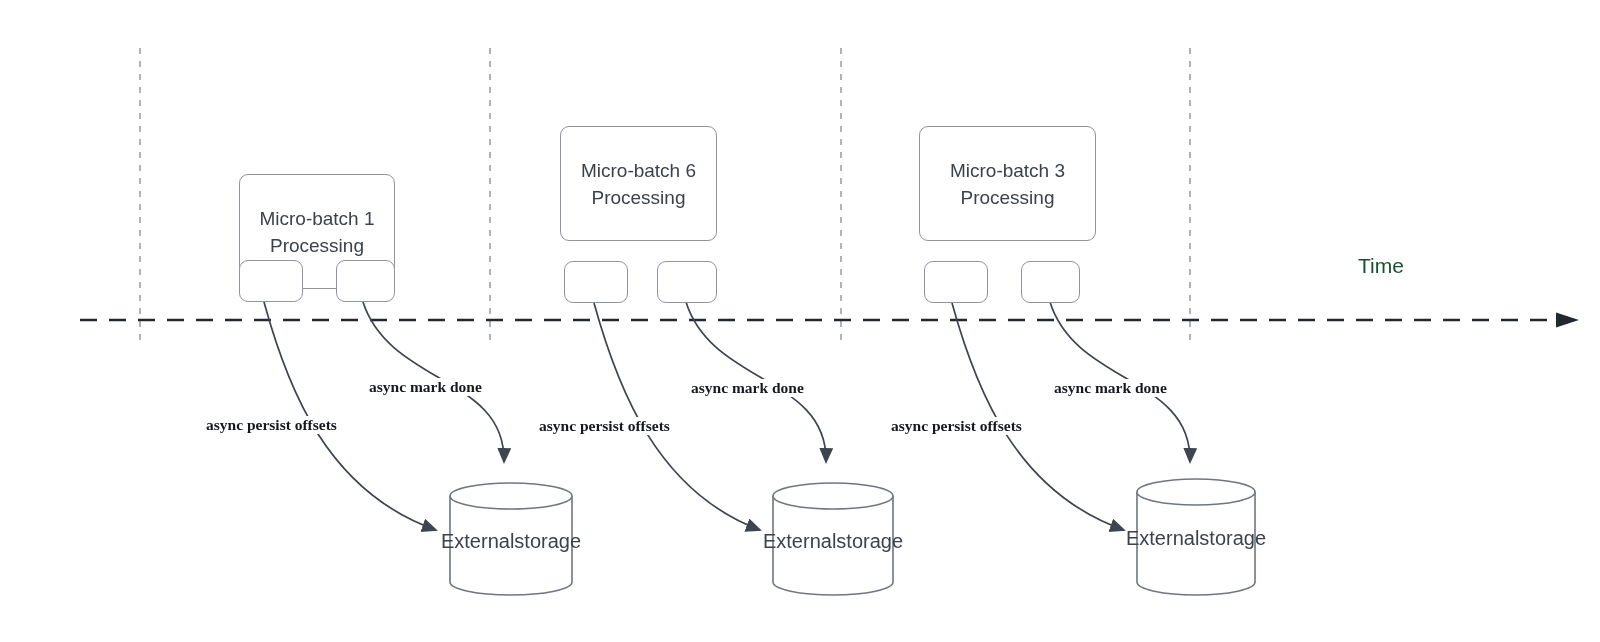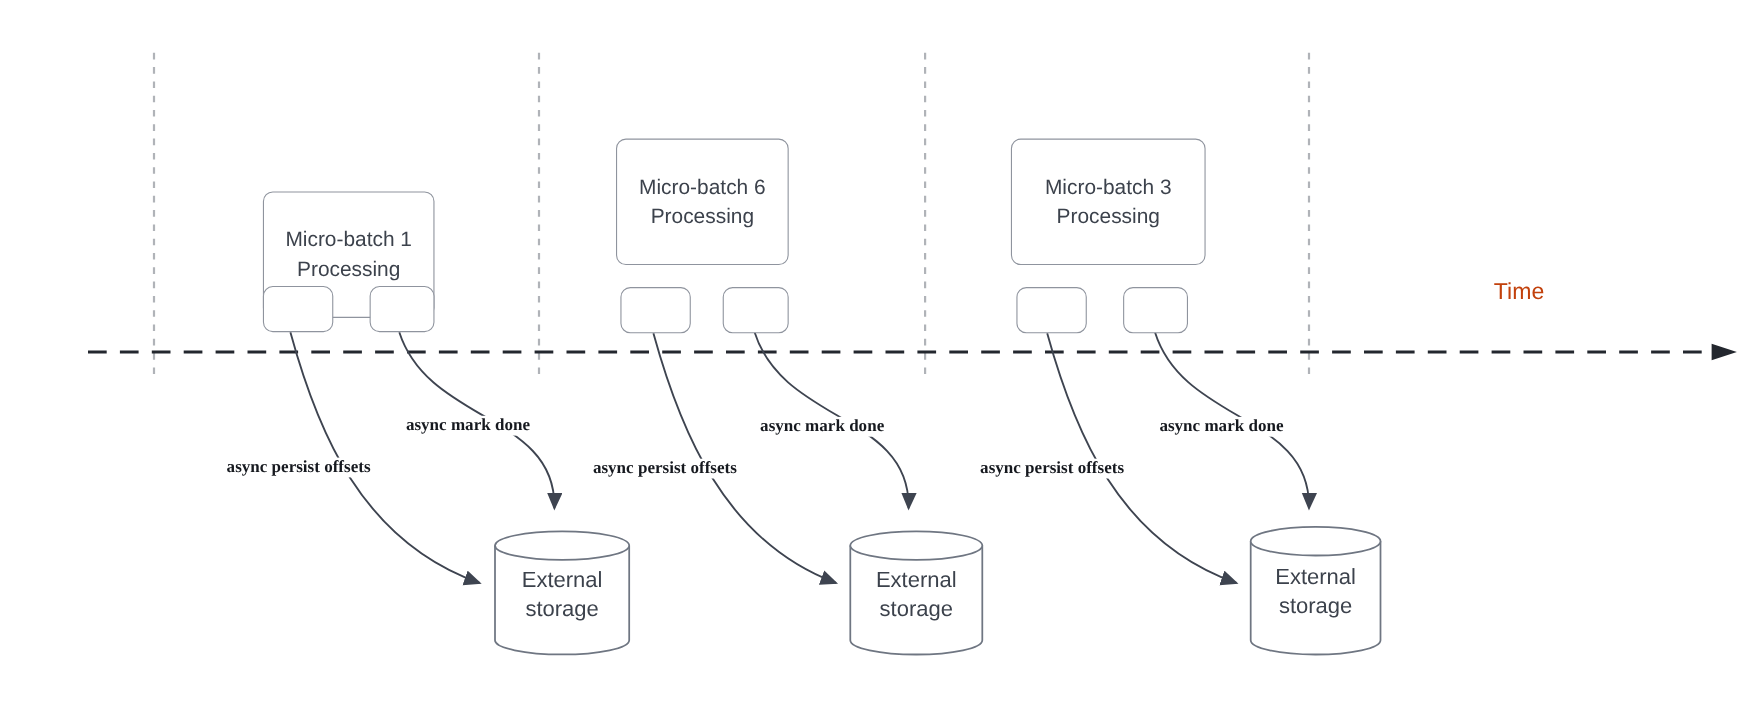--- a/index.html
+++ b/index.html
@@ -27,21 +27,21 @@
   .main-box {
     font-size: 19px;
     line-height: 27px;
     color: #3c424c;
   }
   .main-box .title-line { display: block; }
 
   .storage-label {
     position: absolute;
     display: flex;
-    flex-direction: column;
+    flex-direction: row;
     align-items: center;
     justify-content: center;
     text-align: center;
     font-size: 20px;
     line-height: 26px;
     color: #3c424c;
     pointer-events: none;
   }
 
   .async-label {
@@ -53,21 +53,21 @@
     padding: 0 2px;
     white-space: nowrap;
     font-family: Liberation Serif, serif;
   }
 
   .time-label {
     position: absolute;
     left: 1358px;
     top: 254px;
     font-size: 21px;
-    color: #c2410c;
+    color: #14532d;
   }
 </style>
 </head>
 <body>
 
 <div id="canvas">
 
   <svg id="diagram-svg" width="1600" height="642" viewBox="0 0 1600 642">
     <defs>
       <marker id="arrowhead" markerUnits="userSpaceOnUse" markerWidth="18" markerHeight="15" refX="14" refY="7" orient="auto">

